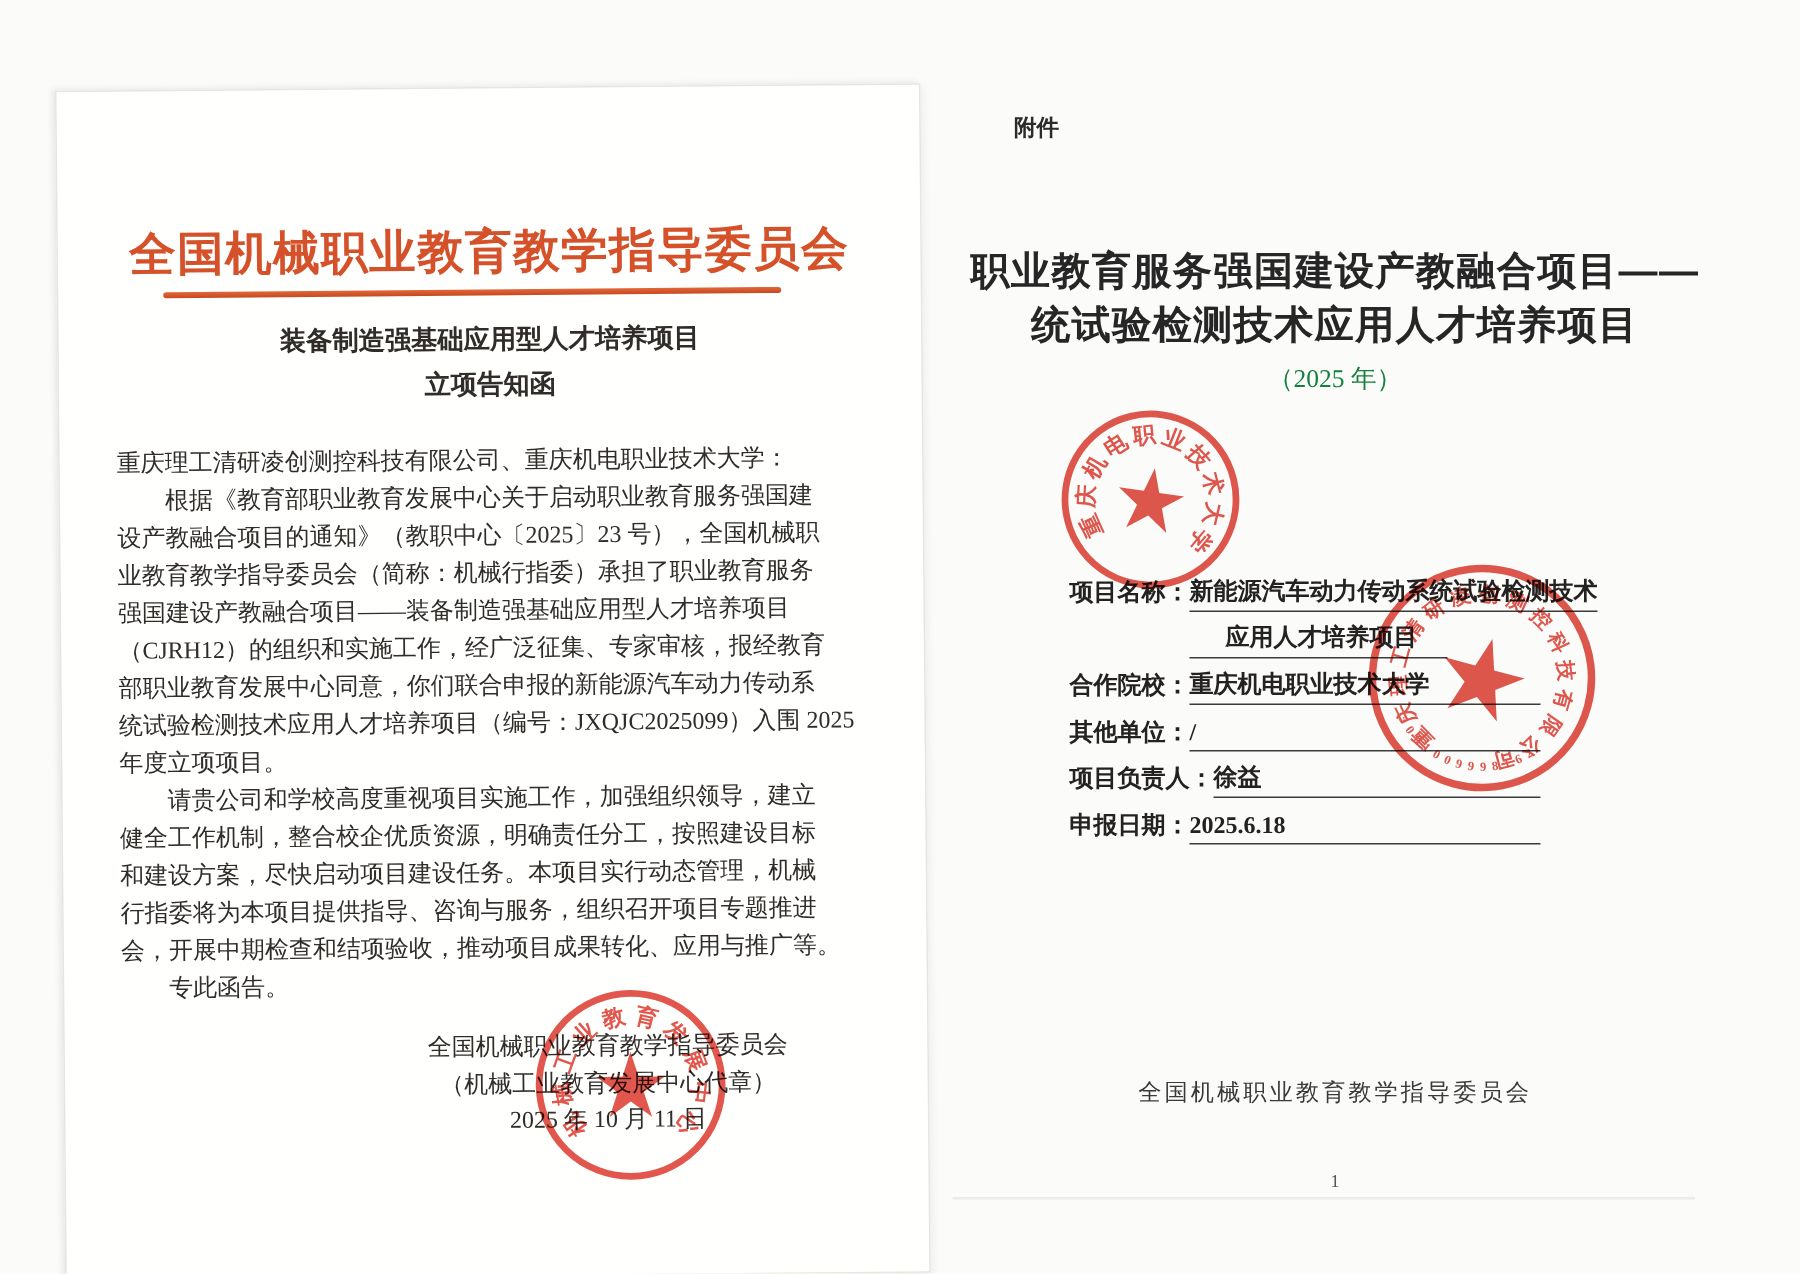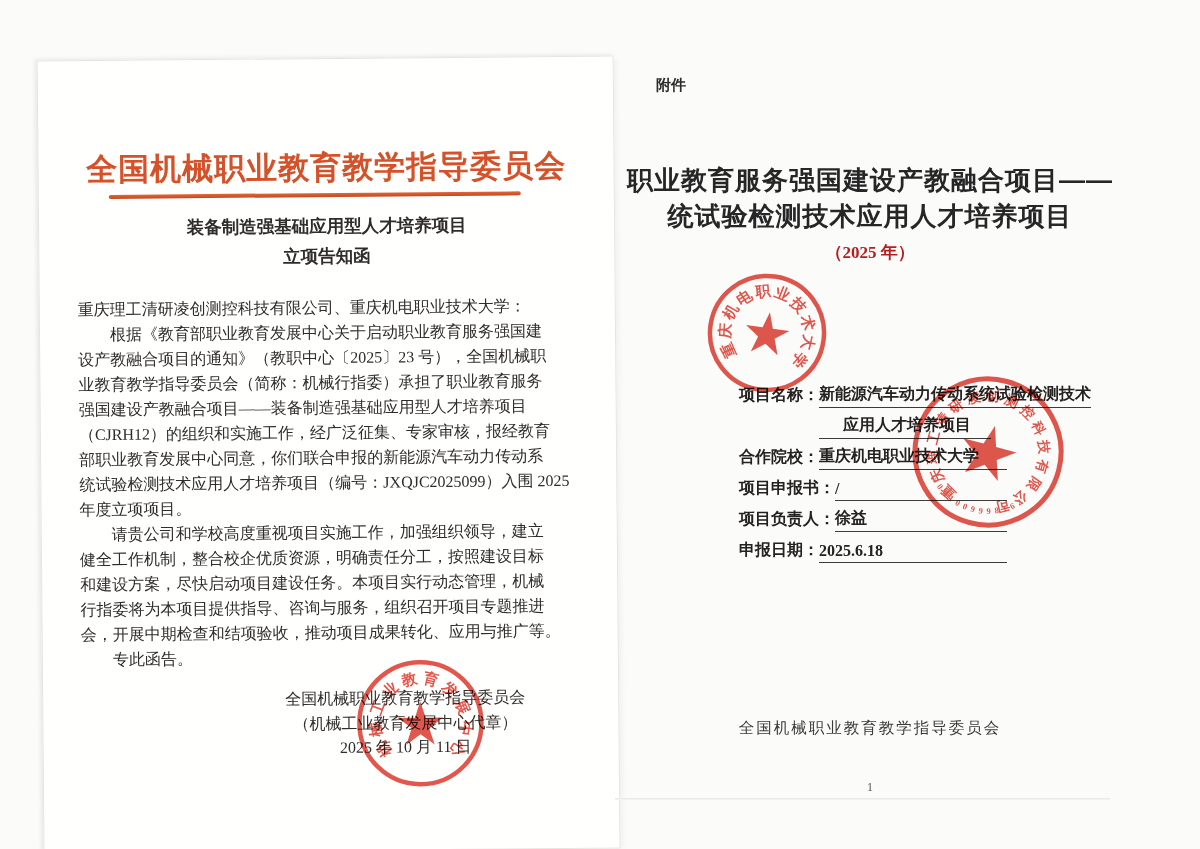--- a/index.html
+++ b/index.html
@@ -20,28 +20,28 @@
       font-size:17.5px;font-weight:bold;}
   .lp-sub2{position:absolute;top:185px;left:0;width:100%;text-align:center;
       font-size:17.5px;font-weight:bold;}
   .lp-body{position:absolute;top:236px;left:38px;width:478px;
       font-size:16px;line-height:25px;}
   .bline{white-space:nowrap;}
   .lp-sign{position:absolute;top:628px;left:212px;width:300px;text-align:center;
       font-size:16px;line-height:24.5px;}
 
   
-  .right-page{position:absolute;left:600px;top:0;width:560px;height:701px;}
+  .right-page{position:absolute;left:620px;top:0;width:560px;height:701px;}
   .rp-attach{position:absolute;left:56px;top:76px;font-size:15px;font-weight:bold;color:#2b2b2b;}
   .rp-titles{position:absolute;left:0;top:162px;width:540px;text-align:center;
       font-size:26px;line-height:36px;font-weight:bold;color:#262626;letter-spacing:1px;}
-  .rp-year{font-size:17px;font-weight:bold;letter-spacing:0;line-height:26px;margin-top:6px;
-      font-family:"Liberation Serif","DejaVu Serif",serif;color:#b91c1c;text-align:center;}
+  .rp-year{font-size:17px;font-weight:normal;letter-spacing:0;line-height:26px;margin-top:6px;
+      font-family:"Liberation Serif","DejaVu Serif",serif;color:#15803d;text-align:center;}
   .rp-form{position:absolute;left:93px;top:377px;width:314px;font-size:16px;font-weight:bold;color:#242220;}
-  .form-row{display:flex;align-items:flex-end;height:31px;margin-left:46px;}
+  .form-row{display:flex;align-items:flex-end;height:31px;}
   .f-label{white-space:nowrap;padding-bottom:2px;}
   .f-value{flex:1;border-bottom:1.6px solid #3b3b3b;text-align:left;
       padding-bottom:2px;white-space:nowrap;}
   .form-row.second{padding-left:80px;}
   .form-row.second .f-value{flex:0 0 168px;text-align:center;padding-left:4px;}
   .rp-footer{position:absolute;left:0;top:718px;width:540px;text-align:center;
       font-size:15.5px;letter-spacing:2px;color:#3a3a3a;}
   .rp-pagenum{position:absolute;left:0;top:780px;width:540px;text-align:center;
       font-size:12px;color:#555;}
   .rp-bottom-edge{position:absolute;left:15px;top:798px;width:495px;height:2px;
@@ -149,21 +149,21 @@
           <span class="f-value">应用人才培养项目</span>
         </div>
 
 
         <div class="form-row">
           <span class="f-label">合作院校：</span>
           <span class="f-value">重庆机电职业技术大学</span>
         </div>
 
         <div class="form-row">
-          <span class="f-label">项目申报书：</span>
+          <span class="f-label">其他单位：</span>
           <span class="f-value">/</span>
         </div>
 
         <div class="form-row">
           <span class="f-label">项目负责人：</span>
           <span class="f-value">徐益</span>
         </div>
 
         <div class="form-row">
           <span class="f-label">申报日期：</span>

